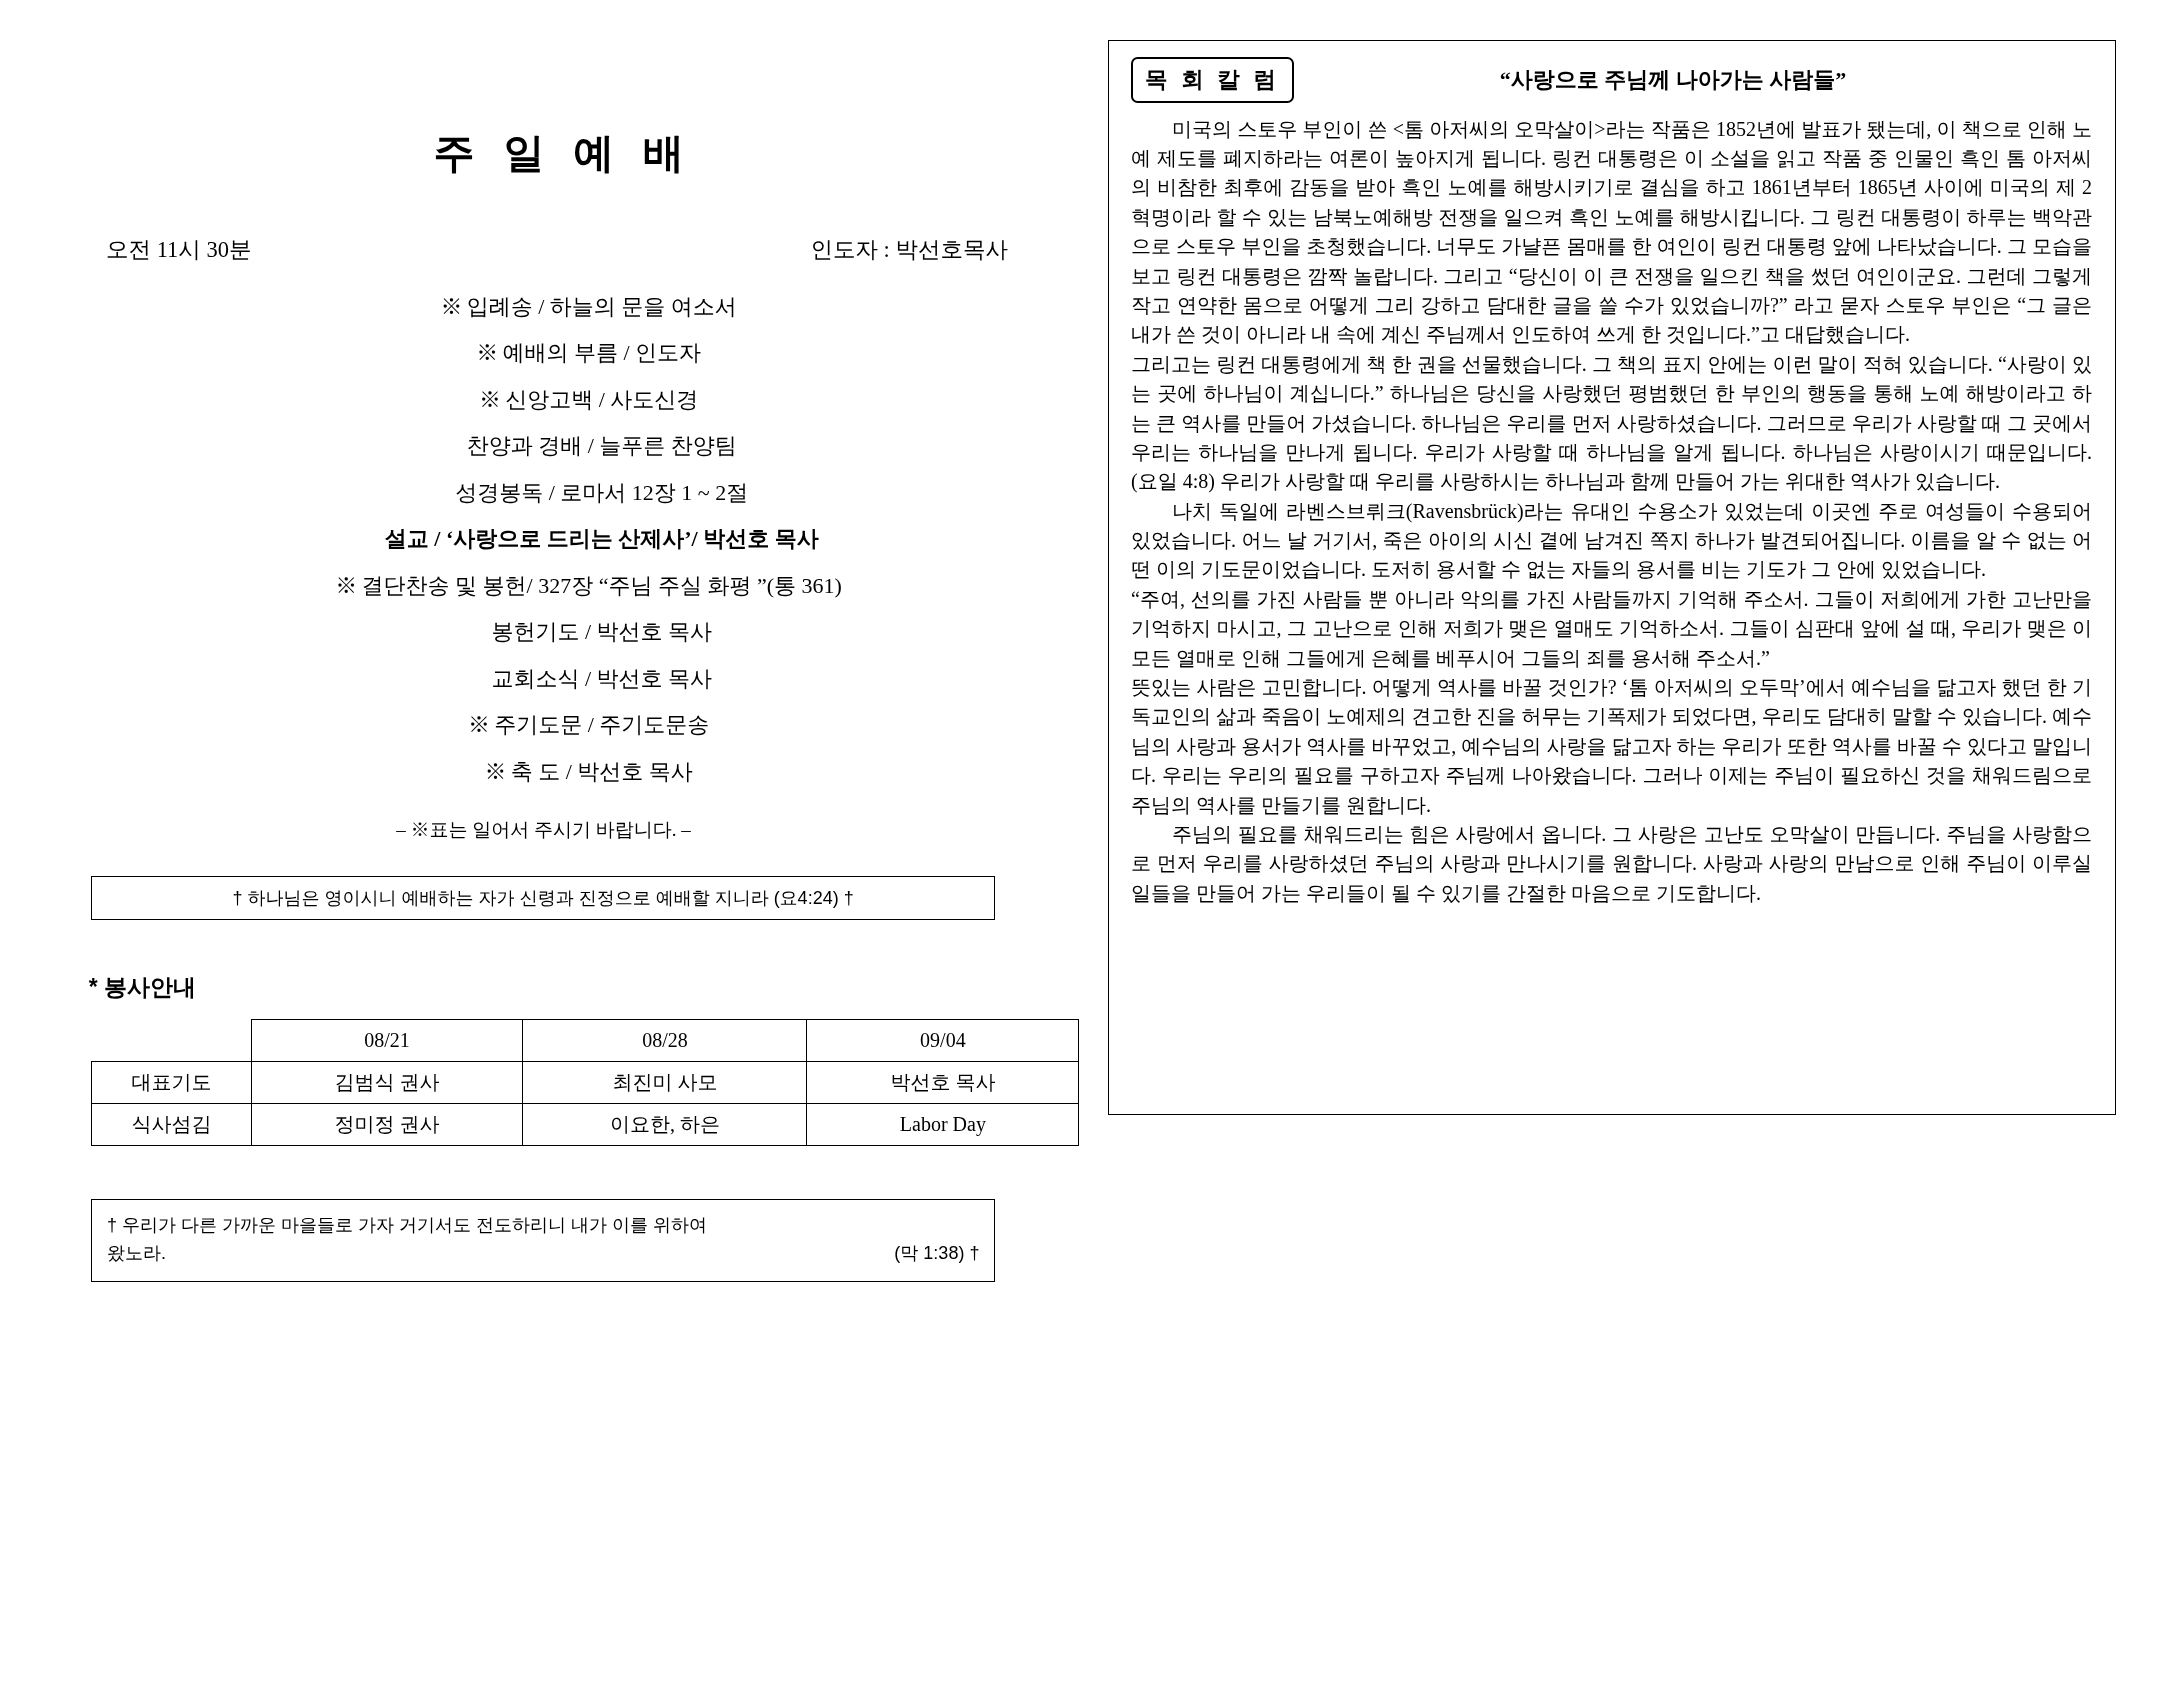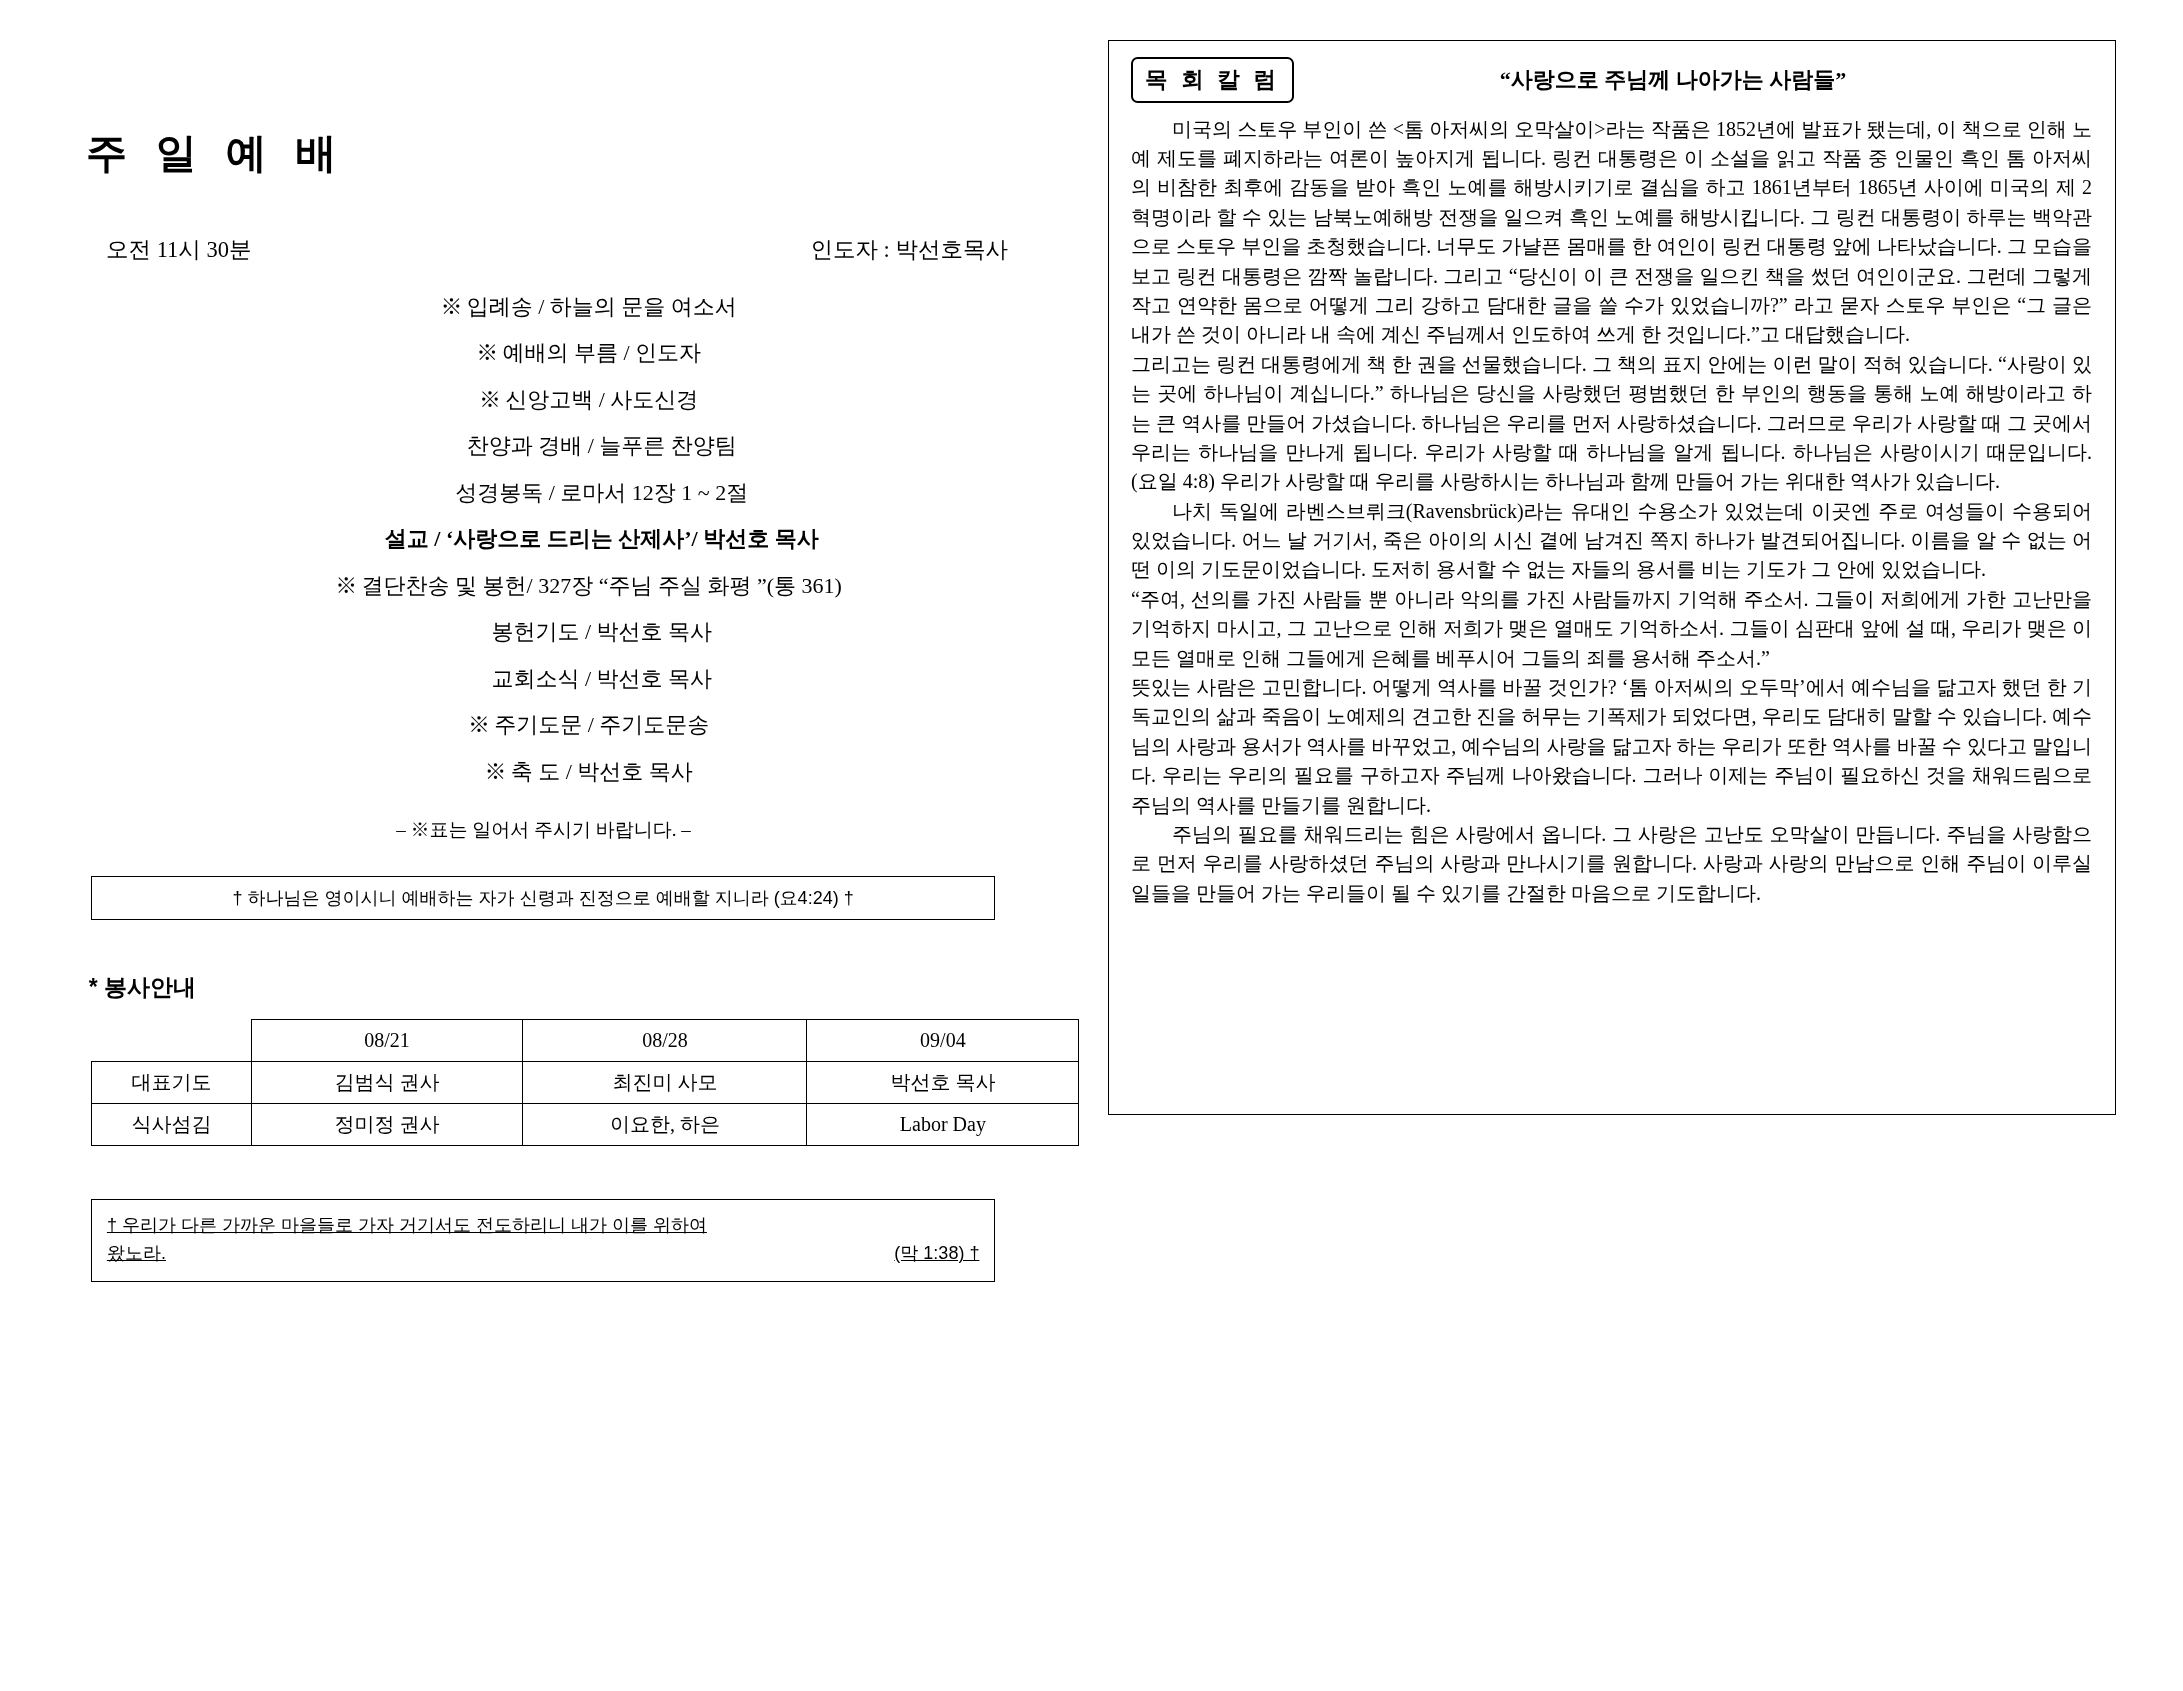--- a/index.html
+++ b/index.html
@@ -24,21 +24,21 @@
   }
 
   
   .left-col {
     width: 1035px;
     box-sizing: border-box;
     padding: 13.3px 40px 0 40px;
     position: relative;
   }
   .service-title {
-    text-align: left;
+    text-align: center;
     font-size: 41px;
     letter-spacing: 9.3px;
     font-weight: bold;
     margin-top: 73px;
     margin-bottom: 0;
     font-family: "Liberation Serif", "DejaVu Serif", serif;
   }
   .time-row {
     display: flex;
     justify-content: space-between;
@@ -114,21 +114,20 @@
   }
   .verse-box2 {
     margin-top: 53px;
     margin-left: 5.3px;
     margin-right: 46px;
     border: 1.3px solid #000;
     padding: 12px 14.6px 13.3px 14.6px;
     font-size: 18px;
     font-family: "Liberation Sans", sans-serif;
     line-height: 1.55;
-    text-decoration: underline;
   }
   .verse-box2 .line2 {
     display: flex;
     justify-content: space-between;
   }
 
   
   .right-col {
     width: 1008px;
     box-sizing: border-box;

